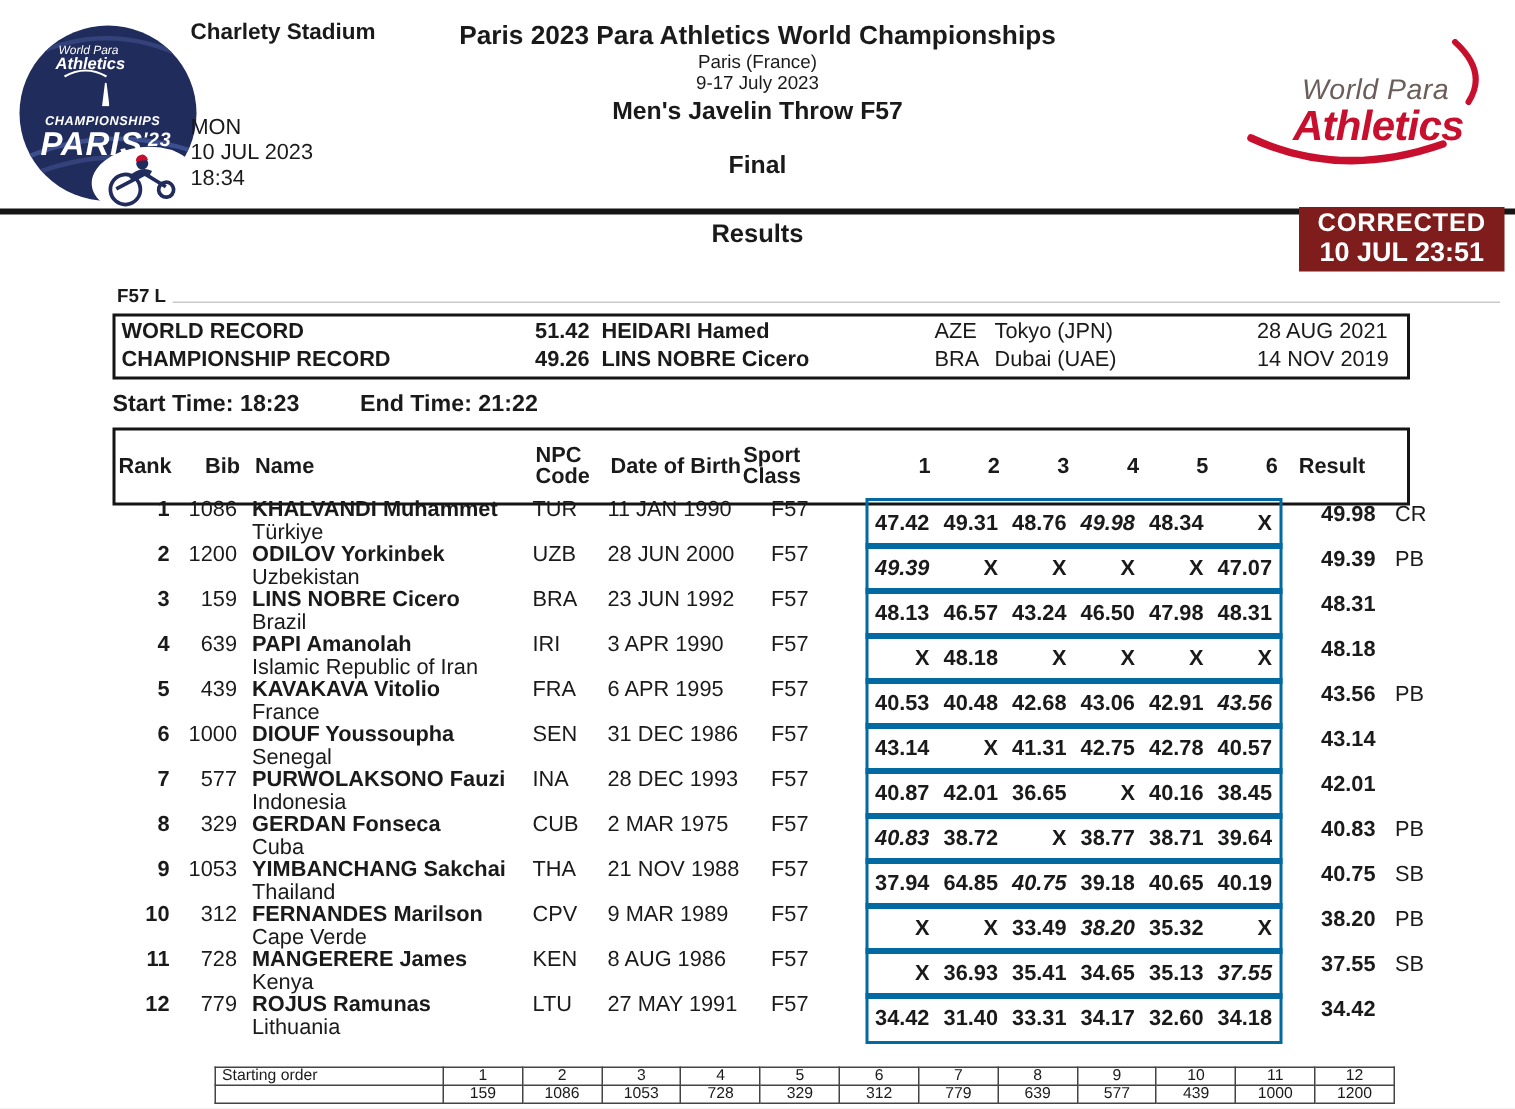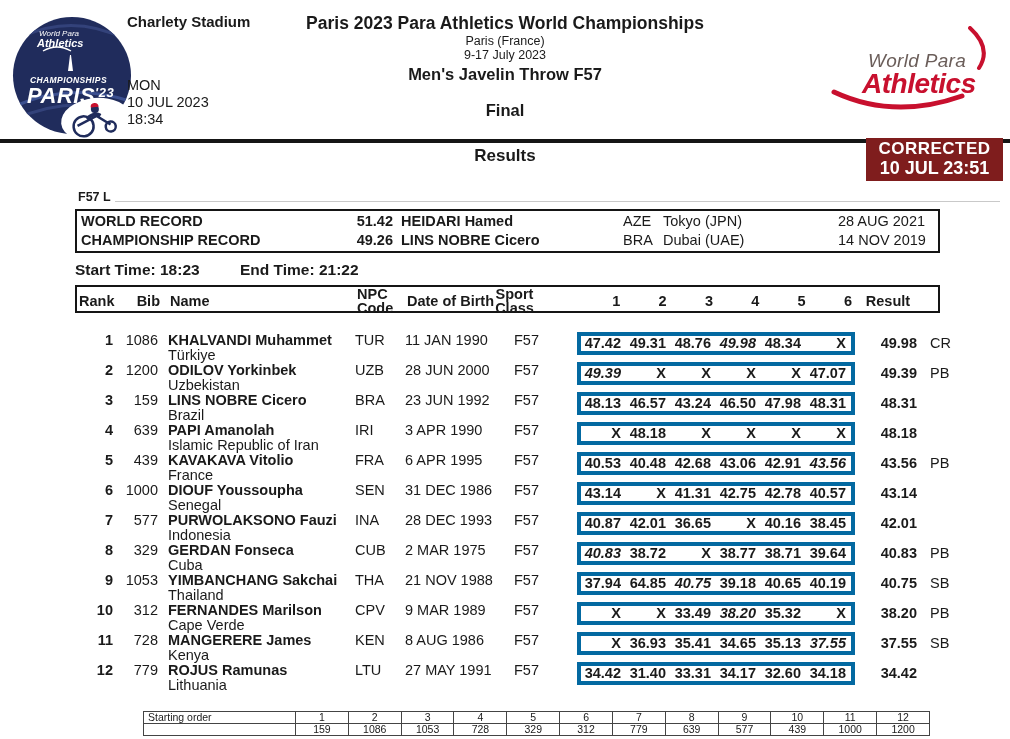--- a/index.html
+++ b/index.html
@@ -49,41 +49,41 @@
             font-size:14.5px; line-height:19px; white-space:nowrap; }
   .rec-type{ padding-left:4px; font-weight:bold; }
   .rec-mark{ text-align:right; font-weight:bold; }
   .rec-name{ font-weight:bold; }
   .rec-date{ text-align:left; padding-right:8px; }
   .times{ position:absolute; left:75px; top:261px; font-weight:bold; font-size:15.5px; }
   .times span{ display:inline-block; }
   .times .end{ margin-left:36px; }
   
   .tgrid{ display:grid; grid-template-columns:38px 45px 197px 50px 75px 65px 32px 278px 62px 1fr; }
-  .thead{ position:absolute; left:75px; top:285px; width:865px; height:28px; border:2px solid #151515;
+  .thead{ position:absolute; left:75px; top:285px; width:865px; height:52px; border:2px solid #151515;
           align-items:center; font-weight:bold; font-size:14.5px; }
   .thead .h{ line-height:14px; white-space:nowrap; }
   .h-rank{ padding-left:2px; }
   .h-bib{ text-align:right; }
   .h-name{ padding-left:10px; }
   .h-dob{ text-align:right; }
   .h-class{ text-align:center; }
   .h-res{ text-align:center; }
   .att6{ display:grid; grid-template-columns:repeat(6,1fr); }
   .att6 .a{ text-align:right; padding-right:5px; white-space:nowrap; }
   .rows{ position:absolute; left:75px; top:331px; width:865px; }
   .row{ height:30px; align-items:start; font-size:14.5px; }
   .c{ line-height:15px; padding-top:2px; white-space:nowrap; }
   .c-rank{ text-align:right; font-weight:bold; }
   .c-bib{ text-align:right; }
   .c-name{ padding-left:10px; }
   .c-name .nm{ font-weight:bold; }
   .c-dob{ text-align:right; }
   .c-class{ text-align:center;padding-left:28px; }
-  .attbox{ border:4px solid #0369a1; height:23px; margin-top:1px; align-content:center;
+  .attbox{ border:2px solid #0369a1; height:34px; margin-top:1px; align-content:center;
            font-weight:bold; line-height:19px; }
   .attbox .it{ font-style:italic; }
   .c-res{ text-align:right; font-weight:bold; padding-top:3px; line-height:19px; }
   .c-note{ padding-left:13px; padding-top:3px; line-height:19px; }
   
   .sorder{ position:absolute; left:143px; top:711px; width:787px; border-collapse:collapse;
            font-size:10.5px; table-layout:fixed; }
   .sorder td{ border:1px solid #444; height:12px; text-align:center; padding:0; line-height:11px; }
   .sorder .lbl{ width:152px; text-align:left; padding-left:4px; }
 </style>

